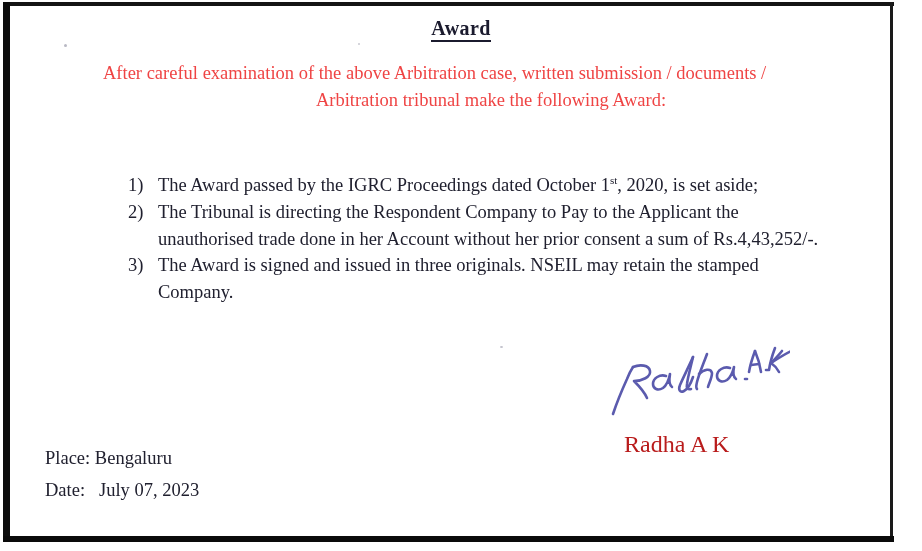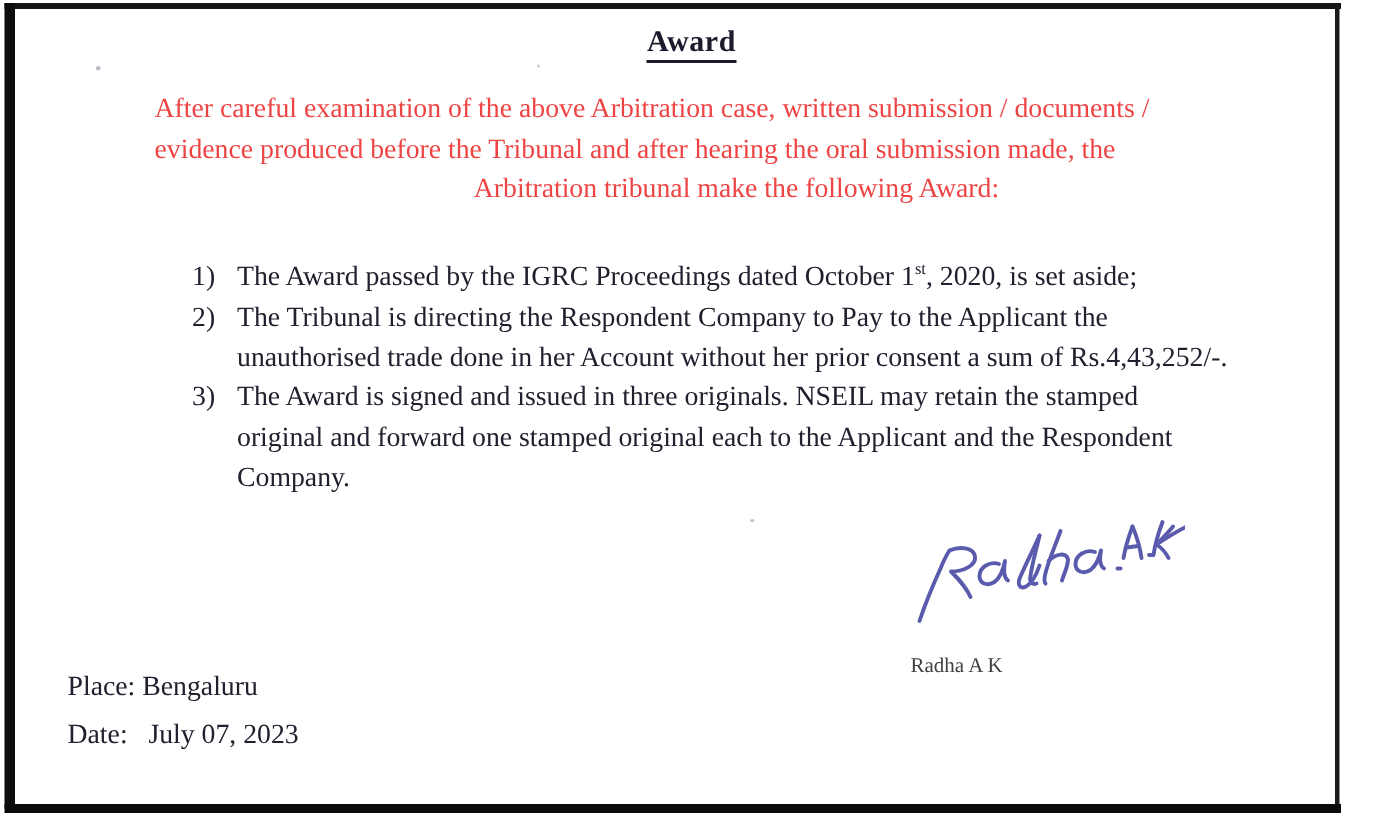--- a/index.html
+++ b/index.html
@@ -166,25 +166,25 @@
     font-size: 18.5px;
     line-height: 32px;
     color: #20202f;
   }
   .place-date .row {
     white-space: pre;
   }
 
   .sign-block {
     position: absolute;
-    left: 607px;
+    left: 624px;
     top: 428px;
-    font-size: 14px;
+    font-size: 24px;
     line-height: 33px;
-    color: #404040;
+    color: #b91c1c;
   }
   .sign-block .arb-role {
     padding-left: 3px;
   }
 
   
   .signature {
     position: absolute;
     left: 600px;
     top: 346px;
@@ -209,41 +209,39 @@
   <div class="speck3"></div>
 
   <div id="content">
 
     <div class="doc-title">
       <span class="ul">Award</span>
     </div>
 
     <div class="intro">
       <div>After careful examination of the above Arbitration case, written submission / documents /</div>
-      <div>evidence produced before the Tribunal and after hearing the oral submission made, the</div>
       <div class="lastline">Arbitration tribunal make the following Award:</div>
     </div>
 
     <ol class="award-list">
 
       <li>
         <span class="marker">1)</span>
         <span class="lastline"><span>The Award passed by the IGRC Proceedings dated October 1</span><sup class="ord">st</sup><span>, 2020, is set aside;</span></span>
       </li>
 
       <li>
         <span class="marker">2)</span>
         <div>The Tribunal is directing the Respondent Company to Pay to the Applicant the</div>
         <div class="lastline">unauthorised trade done in her Account without her prior consent a sum of Rs.4,43,252/-.</div>
       </li>
 
       <li>
         <span class="marker">3)</span>
         <div>The Award is signed and issued in three originals. NSEIL may retain the stamped</div>
-        <div>original and forward one stamped original each to the Applicant and the Respondent</div>
         <div class="lastline">Company.</div>
       </li>
 
     </ol>
 
     <div class="signature">
       <svg width="190" height="72" viewBox="0 0 190 72" fill="none" xmlns="http://www.w3.org/2000/svg">
         <g stroke="#5b5bae" stroke-width="2.6" stroke-linecap="round" stroke-linejoin="round" fill="none">
 
           <path d="M13 68 C17 56 22 44 27 33 C29 28 31 24 33 21"></path>

